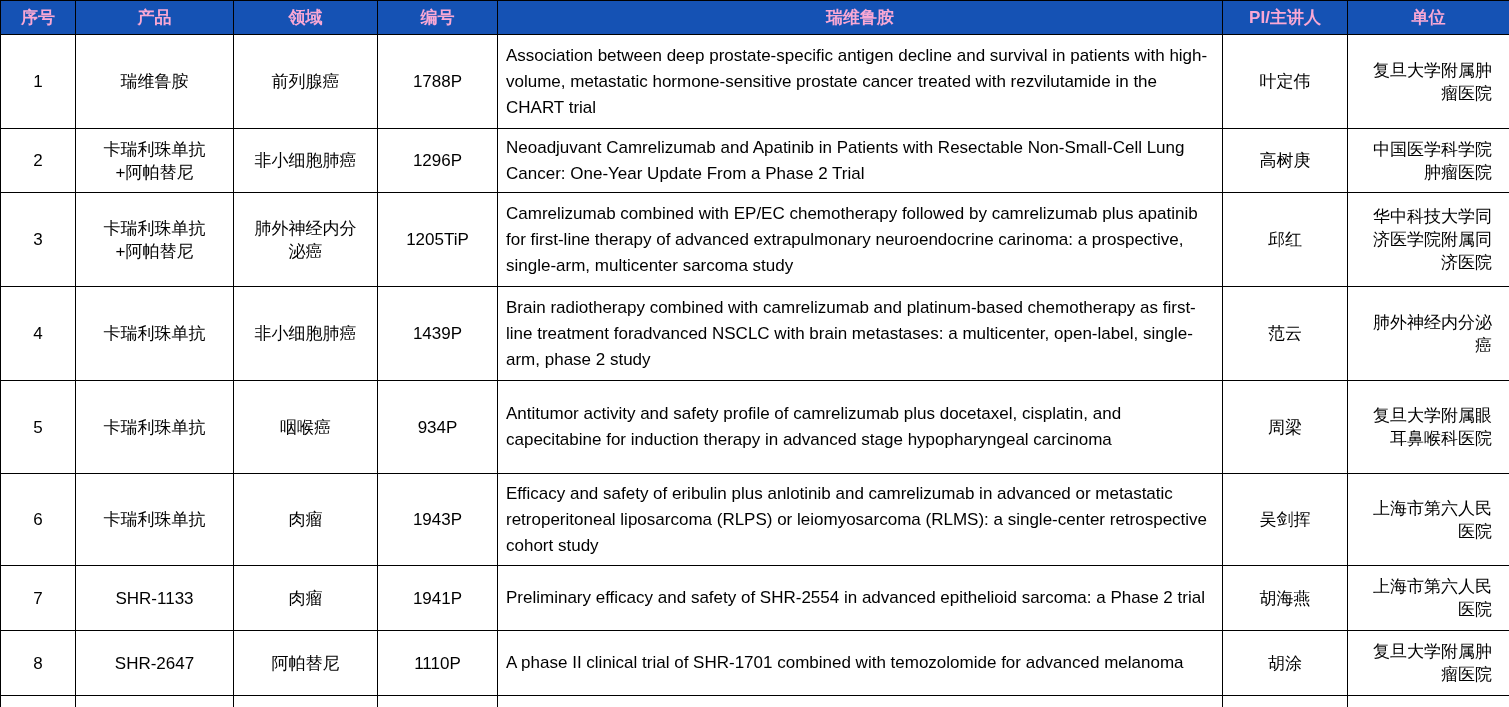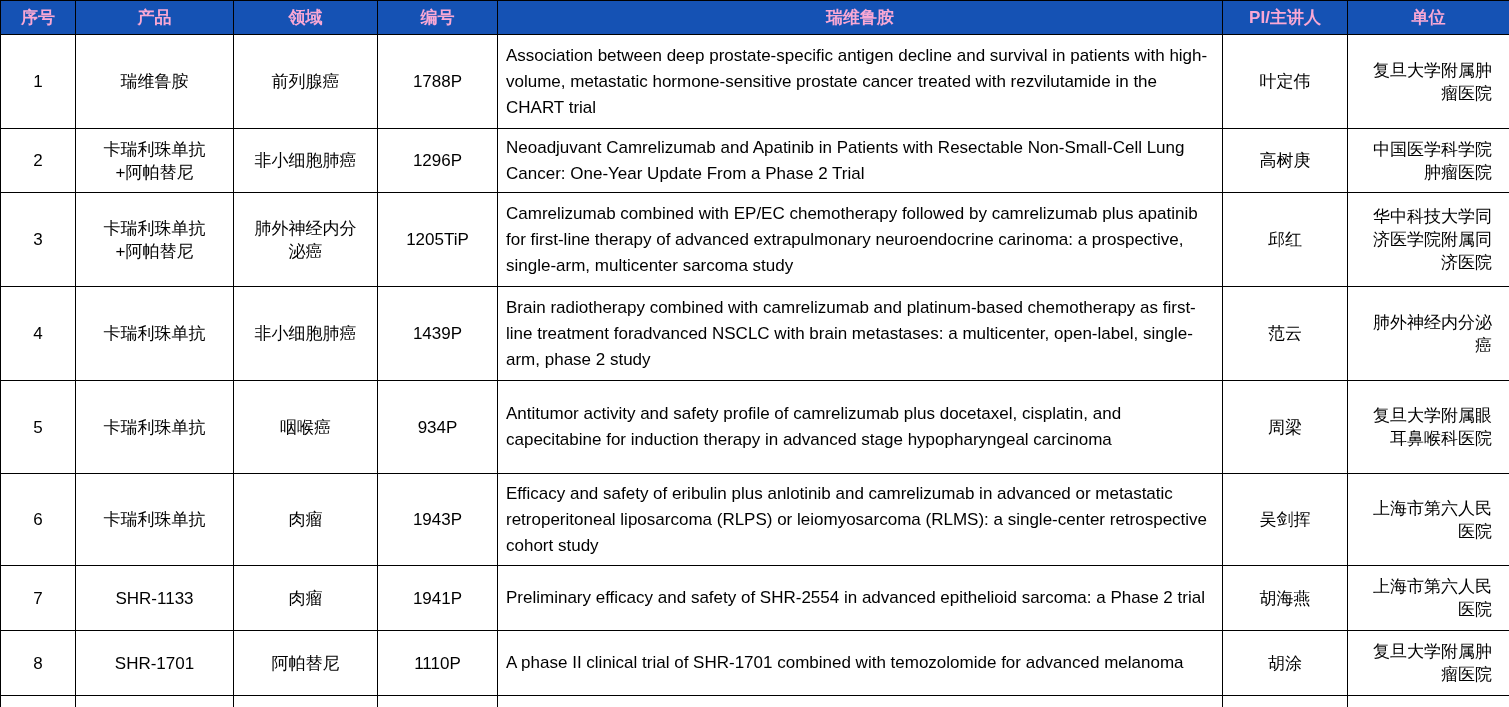--- a/index.html
+++ b/index.html
@@ -159,21 +159,21 @@
       <td class="c-no">7</td>
       <td class="c-product">SHR-1133</td>
       <td class="c-field">肉瘤</td>
       <td class="c-code">1941P</td>
       <td class="c-title">Preliminary efficacy and safety of SHR-2554 in advanced epithelioid sarcoma: a Phase 2 trial</td>
       <td class="c-pi">胡海燕</td>
       <td class="c-org">上海市第六人民医院</td>
     </tr>
     <tr class="r8">
       <td class="c-no">8</td>
-      <td class="c-product">SHR-1701</td>
+      <td class="c-product">SHR-2647</td>
       <td class="c-field">阿帕替尼</td>
       <td class="c-code">1110P</td>
       <td class="c-title">A phase II clinical trial of SHR-1701 combined with temozolomide for advanced melanoma</td>
       <td class="c-pi">胡涂</td>
       <td class="c-org">复旦大学附属肿瘤医院</td>
     </tr>
     <tr class="r9">
       <td class="c-no">9</td>
       <td class="c-product">海曲泊帕</td>
       <td class="c-field">放化疗所致血小板减少症</td>

